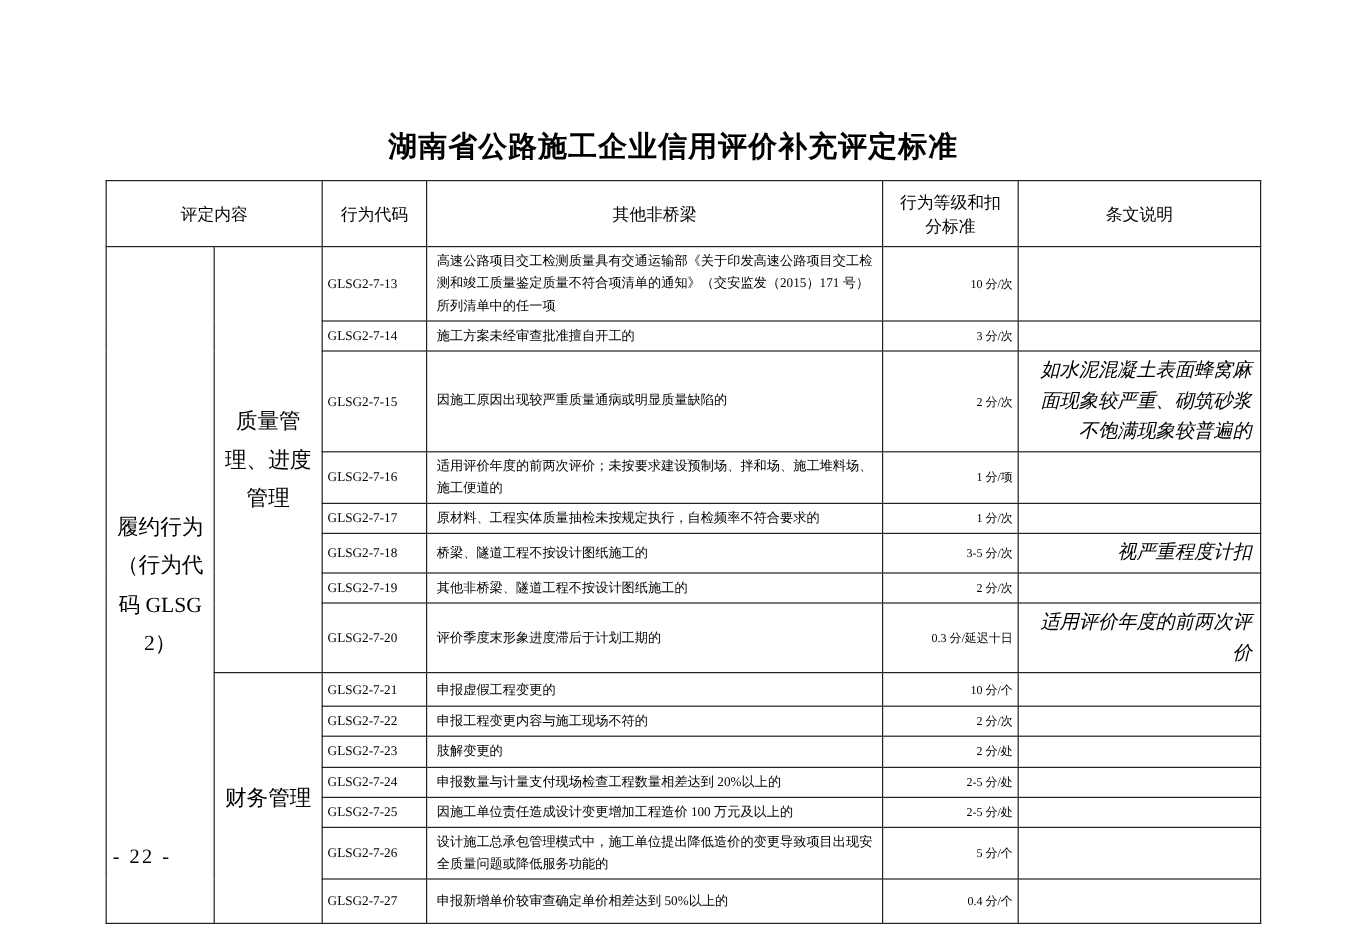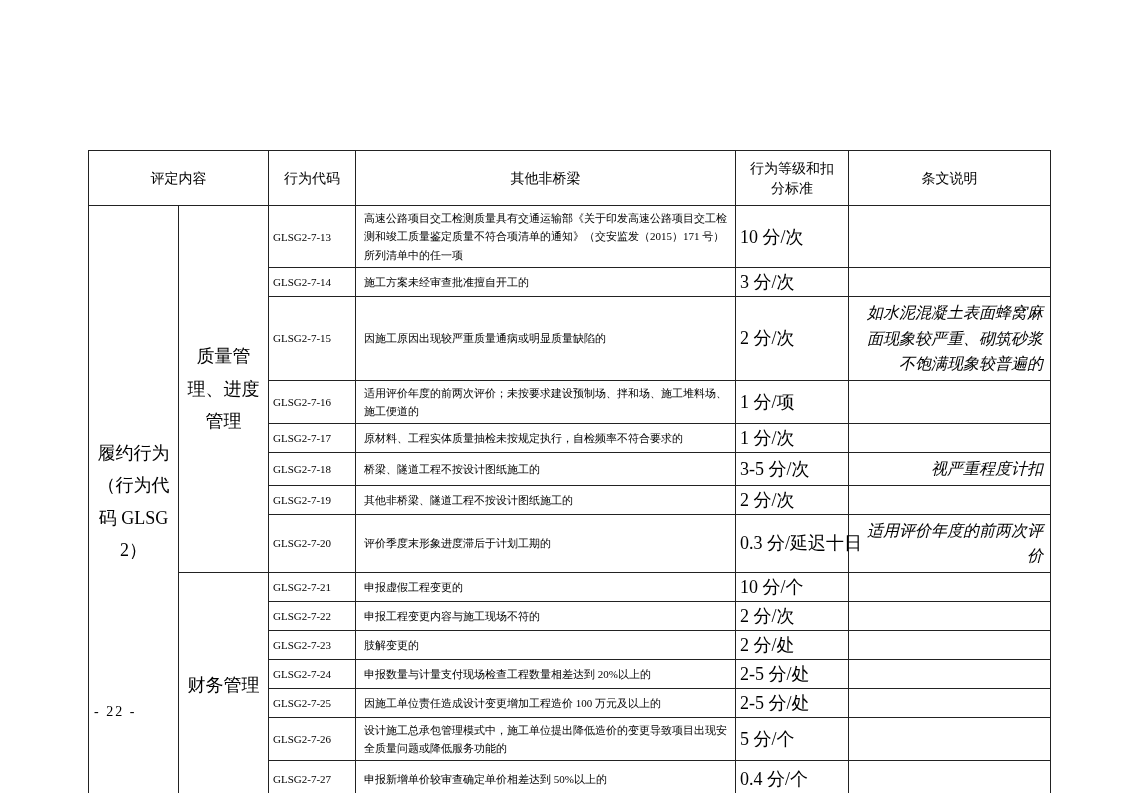--- a/index.html
+++ b/index.html
@@ -67,46 +67,47 @@
     font-family: "Liberation Serif", serif;
     letter-spacing: 0;
   }
   td.c-beh {
     text-align: left;
     font-size: 11px;
     padding: 3px 8px;
     line-height: 1.65;
   }
   td.c-score {
-    text-align: left;
-    font-size: 18px;
+    text-align: right;
+    font-size: 10px;
     padding: 2px 4px;
     white-space: nowrap;
   }
   td.c-note {
     text-align: right;
     font-size: 16px;
     padding: 3px 7px;
     line-height: 1.6;
     font-style: italic;
   }
   .pagenum {
     position: absolute;
     left: 94px;
     top: 704px;
-    font-size: 14px;
+    font-size: 17px;
     font-family: "Liberation Serif", serif;
     letter-spacing: 2px;
   }
 </style>
 </head>
 <body>
 
 <div class="page">
 
+  <h1 class="title">湖南省公路施工企业信用评价补充评定标准</h1>
 
   <div class="tbl-wrap">
     <table class="std">
       <colgroup>
         <col style="width:90px">
         <col style="width:90px">
         <col style="width:87px">
         <col style="width:380px">
         <col style="width:113px">
         <col style="width:202px">

